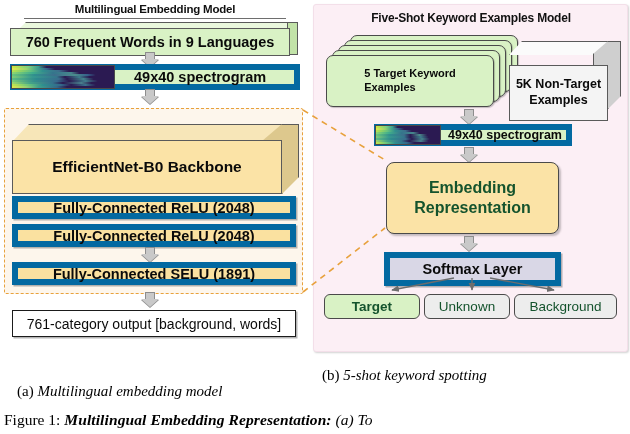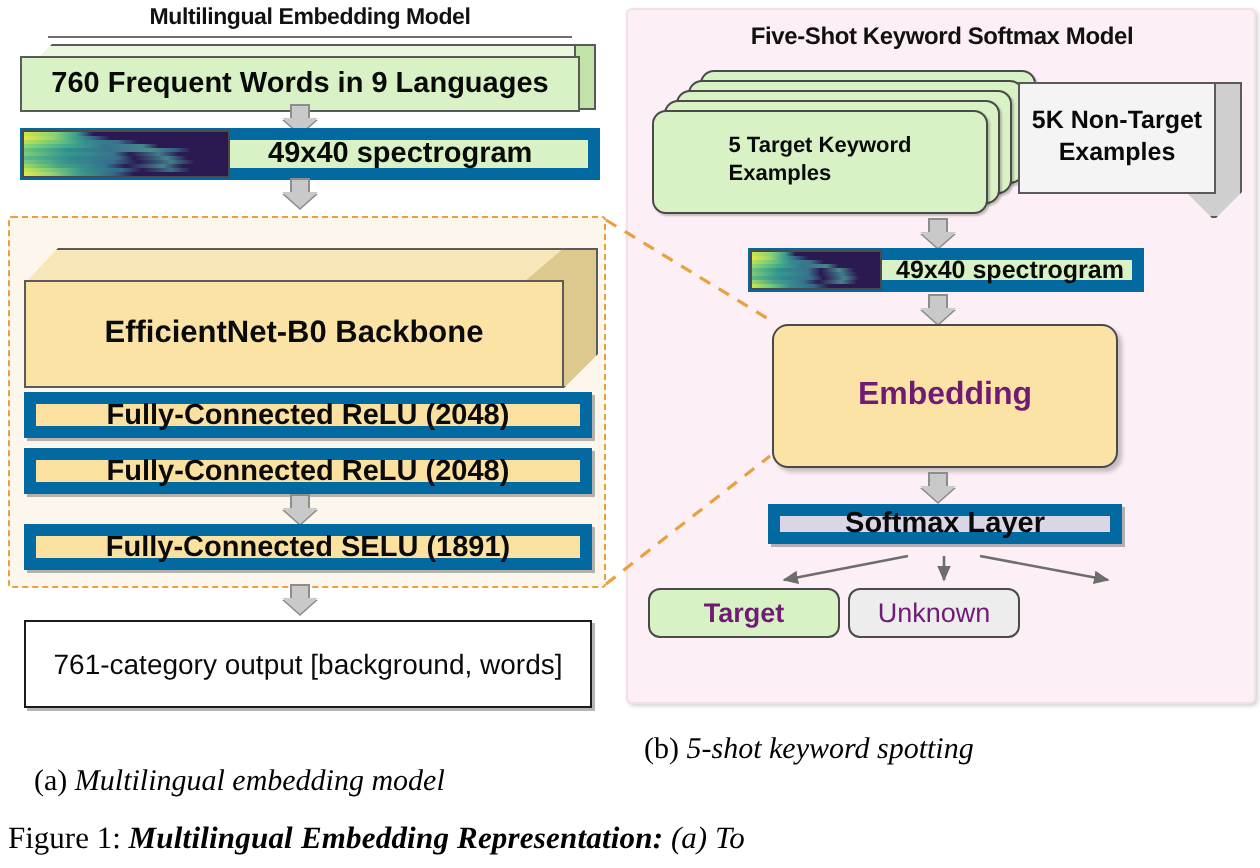--- a/index.html
+++ b/index.html
@@ -58,21 +58,21 @@
   .spec{position:absolute;border:1px solid #4a4a4a;overflow:hidden;
      background:#2b1a52;box-sizing:border-box;}
   .spec .row{position:absolute;left:0;width:100%;}
 
   
   .card{position:absolute;border:1.2px solid #4a4a4a;border-radius:7px;background:#d9f2c5;
      box-sizing:border-box;box-shadow:1px 1px 1px rgba(0,0,0,.22);}
 
   .rrect{position:absolute;border:1.3px solid #4a4a4a;border-radius:8px;box-sizing:border-box;
      display:flex;align-items:center;justify-content:center;text-align:center;
-     font-weight:bold;color:#701a75;}
+     font-weight:bold;color:#14532d;}
 
   
   svg.lines{position:absolute;left:0;top:0;width:100%;height:100%;overflow:visible;pointer-events:none;}
 
   
   .subcap{position:absolute;font-family:"Liberation Serif", serif;font-style:italic;
       font-size:15px;color:#000;white-space:nowrap;}
   .subcap .lbl{font-style:normal;}
   #figure-caption{position:absolute;left:4px;top:411px;width:634px;
       font-family:"Liberation Serif", serif;font-size:15.5px;color:#000;white-space:nowrap;}
@@ -154,47 +154,47 @@
 
     <div class="rect yellow2 sh" style="left:12px;top:262px;width:284px;height:23px;font-size:14.5px;">
       <span>Fully-Connected SELU (1891)</span>
     </div>
 
     <div class="arrow-d" style="left:141px;top:292px;">
       <i class="stem"></i>
         <i class="head"></i>
     </div>
 
-    <div class="rect white sh" style="left:12px;top:310px;width:284px;height:44px;border:1.6px solid #1b1b1b;">
+    <div class="rect white sh" style="left:12px;top:310px;width:284px;height:27px;border:1.6px solid #1b1b1b;">
       <span style="font-family:'Liberation Sans',sans-serif;font-weight:normal;font-size:14px;color:#0a0a0a;">761-category output [background, words]</span>
     </div>
   </div>
 
   <div id="right-panel">
 
-    <div class="t panel-title" style="left:28px;top:6px;width:258px;height:15px;font-size:12px;">Five-Shot Keyword Softmax Model</div>
+    <div class="t panel-title" style="left:28px;top:6px;width:258px;height:15px;font-size:12px;">Five-Shot Keyword Examples Model</div>
 
     <div class="card" style="left:36px;top:30px;width:168px;height:52px;"></div>
     <div class="card" style="left:30px;top:35px;width:168px;height:52px;"></div>
     <div class="card" style="left:24px;top:40px;width:168px;height:52px;"></div>
     <div class="card" style="left:18px;top:45px;width:168px;height:52px;"></div>
     <div class="card" style="left:12px;top:50px;width:168px;height:52px;
          display:flex;align-items:center;justify-content:center;">
       <div style="font-weight:bold;font-size:11px;color:#0a0a0a;text-align:left;line-height:1.25;">
         <div>5 Target Keyword</div>
         <div>Examples</div>
       </div>
     </div>
 
     <div class="box3d" style="left:195px;top:36px;width:110px;height:66px;">
       <div class="face" style="left:0;top:0;width:110px;height:13px;background:#fbfbfb;border-bottom:none;
                   clip-path:polygon(13px 0,100% 0,calc(100% - 13px) 100%,0 100%);"></div>
       <div class="face" style="left:84px;top:0;width:26px;height:66px;background:#cfcfcf;
                   clip-path:polygon(calc(100% - 13px) 0,100% 0,100% calc(100% - 13px),calc(100% - 13px) 100%,13px 100%,0 calc(100% - 13px),0 13px);"></div>
-      <div class="face" style="left:0;top:0;width:97px;height:54px;background:#f4f4f4;">
+      <div class="face" style="left:0;top:24px;width:97px;height:54px;background:#f4f4f4;">
         <div style="font-weight:bold;font-size:12.5px;color:#0a0a0a;text-align:center;line-height:1.25;">
           <div>5K Non-Target</div>
           <div>Examples</div>
         </div>
       </div>
     </div>
 
     <div class="arrow-d" style="left:146px;top:104px;">
       <i class="stem"></i>
         <i class="head"></i>
@@ -217,49 +217,53 @@
     </div>
 
     <div class="arrow-d" style="left:146px;top:142px;">
       <i class="stem"></i>
         <i class="head"></i>
     </div>
 
     <div class="rrect yellow" style="left:72px;top:157px;width:173px;height:72px;box-shadow:2px 2px 2px rgba(0,0,0,.22);">
       <div style="font-size:16px;line-height:1.22;">
         <div>Embedding</div>
+        <div>Representation</div>
       </div>
     </div>
 
     <div class="arrow-d" style="left:146px;top:231px;">
       <i class="stem"></i>
         <i class="head"></i>
     </div>
 
-    <div class="rect lav sh" style="left:70px;top:247px;width:177px;height:20px;font-size:14.5px;">
+    <div class="rect lav sh" style="left:70px;top:247px;width:177px;height:34px;font-size:14.5px;">
       <span>Softmax Layer</span>
     </div>
 
     <svg class="lines" viewBox="0 0 313 346">
       <defs>
         <marker id="ah" markerWidth="7" markerHeight="7" refX="5.4" refY="2.6" orient="auto">
           <path d="M0,0 L6,2.6 L0,5.2 z" fill="#6d6d6d"></path>
         </marker>
       </defs>
       <line x1="158" y1="273" x2="158" y2="285" stroke="#6d6d6d" stroke-width="1.3" marker-end="url(#ah)"></line>
       <line x1="140" y1="273" x2="78" y2="285" stroke="#6d6d6d" stroke-width="1.3" marker-end="url(#ah)"></line>
       <line x1="176" y1="273" x2="240" y2="285" stroke="#6d6d6d" stroke-width="1.3" marker-end="url(#ah)"></line>
     </svg>
 
     <div class="rrect grey" style="left:110px;top:289px;width:86px;height:25px;font-size:13.5px;font-weight:normal;border-radius:6px;">
       <span>Unknown</span>
     </div>
     <div class="rrect green" style="left:10px;top:289px;width:96px;height:25px;font-size:13.5px;border-radius:6px;">
       <span>Target</span>
     </div>
+    <div class="rrect grey" style="left:200px;top:289px;width:103px;height:25px;font-size:13.5px;font-weight:normal;border-radius:6px;">
+      <span>Background</span>
+    </div>
   </div>
 
   <svg class="lines" viewBox="0 0 630 358" style="z-index:5;">
     <line x1="303" y1="110" x2="385" y2="160" stroke="#e8a13c" stroke-width="1.6" stroke-dasharray="6 5"></line>
     <line x1="303" y1="292" x2="385" y2="228" stroke="#e8a13c" stroke-width="1.6" stroke-dasharray="6 5"></line>
   </svg>
 </div>
 
 <div class="subcap" style="left:17px;top:383px;">
   <span class="lbl">(a)</span>

